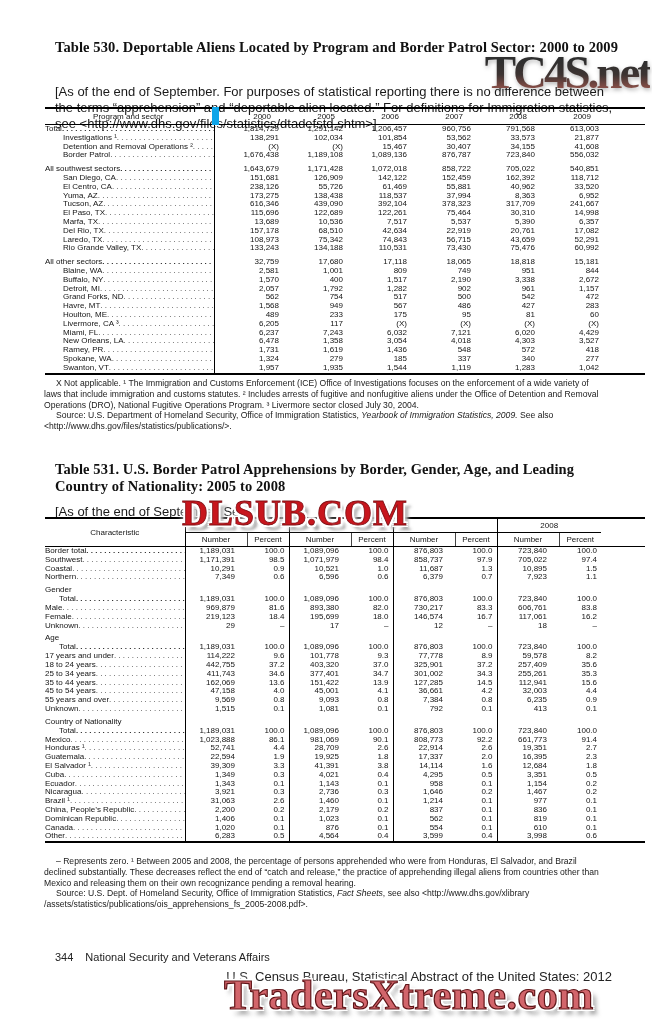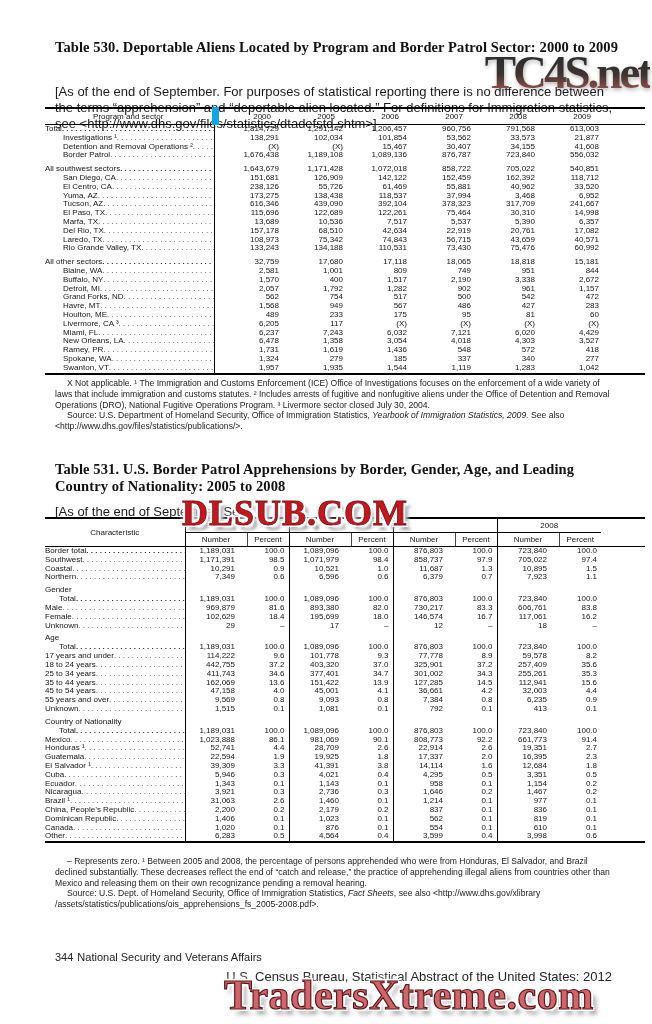--- a/index.html
+++ b/index.html
@@ -17,21 +17,21 @@
   }
   #title530{top:39px;}
   #title531{top:461px;}
   .headnote{
     position:absolute;left:55px;width:558px;
     font-size:13px;line-height:1.24;color:#1a1a1a;
   }
   #headnote530{top:84px;}
   #headnote531{top:504px;}
   .footblock{
-    position:absolute;left:55px;width:560px;
+    position:absolute;left:44px;width:560px;
     font-size:8.6px;line-height:1.26;color:#1a1a1a;
   }
   #foot530{top:378px;}
   #foot531{top:856px;}
   .footblock p{margin:0;text-indent:12px;}
   .footblock i{font-style:italic;}
   
   table.stat{
     position:absolute;left:45px;width:600px;
     border-collapse:collapse;table-layout:fixed;
@@ -70,21 +70,21 @@
   #t531 th.fillh{border-bottom:1px solid #000;}
   #t531 td.gs{border-left:1px solid #000;}
   #t531 td.pct{padding-right:4px;}
   #t531 td.numc{padding-right:12px;}
   #t531 tr.sec td{height:9px;}
   tr.spacer531 td{height:4px;}
   
   #footer-line{
     position:absolute;left:55px;top:951px;font-size:11px;color:#222;
   }
-  #footer-line .pg{margin-right:4px;}
+  #footer-line .pg{margin-right:12px;}
   #census-line{
     position:absolute;right:40px;top:969px;font-size:13px;color:#222;
   }
   
   .wm{position:absolute;z-index:50;pointer-events:none;}
   #wm-top{
     top:0px;right:2px;
     font-family:Liberation Serif, serif;font-weight:900;
     font-size:47px;letter-spacing:-3px;
     background:linear-gradient(180deg,#2f2f2f 30%,#3d3432 55%,#8e5048 82%,#8a4a42 100%);
@@ -252,21 +252,21 @@
       </tr>
       <tr>
         <td class="lbl ind">
           <span class="txt">Yuma, AZ</span>
           <span class="dots"></span>
         </td>
         <td class="num">173,275</td>
         <td class="num">138,438</td>
         <td class="num">118,537</td>
         <td class="num">37,994</td>
-        <td class="num">3,468</td>
+        <td class="num">8,363</td>
         <td class="num">6,952</td>
         <td class="fill"></td>
       </tr>
       <tr>
         <td class="lbl ind">
           <span class="txt">Tucson, AZ</span>
           <span class="dots"></span>
         </td>
         <td class="num">616,346</td>
         <td class="num">439,090</td>
@@ -318,21 +318,21 @@
       <tr>
         <td class="lbl ind">
           <span class="txt">Laredo, TX</span>
           <span class="dots"></span>
         </td>
         <td class="num">108,973</td>
         <td class="num">75,342</td>
         <td class="num">74,843</td>
         <td class="num">56,715</td>
         <td class="num">43,659</td>
-        <td class="num">40,571</td>
+        <td class="num">52,291</td>
         <td class="fill"></td>
       </tr>
       <tr>
         <td class="lbl ind">
           <span class="txt">Rio Grande Valley, TX</span>
           <span class="dots"></span>
         </td>
         <td class="num">133,243</td>
         <td class="num">134,188</td>
         <td class="num">110,531</td>
@@ -679,21 +679,21 @@
         <td class="num pct">83.3</td>
         <td class="num numc gs">606,761</td>
         <td class="num pct">83.8</td>
         <td class="fill"></td>
       </tr>
       <tr>
         <td class="lbl">
           <span class="txt">Female</span>
           <span class="dots"></span>
         </td>
-        <td class="num numc gs">102,629</td>
+        <td class="num numc gs">219,123</td>
         <td class="num pct">18.4</td>
         <td class="num numc gs">195,699</td>
         <td class="num pct">18.0</td>
         <td class="num numc gs">146,574</td>
         <td class="num pct">16.7</td>
         <td class="num numc gs">117,061</td>
         <td class="num pct">16.2</td>
         <td class="fill"></td>
       </tr>
       <tr>
@@ -956,21 +956,21 @@
         <td class="num pct">1.6</td>
         <td class="num numc gs">12,684</td>
         <td class="num pct">1.8</td>
         <td class="fill"></td>
       </tr>
       <tr>
         <td class="lbl">
           <span class="txt">Cuba</span>
           <span class="dots"></span>
         </td>
-        <td class="num numc gs">5,946</td>
+        <td class="num numc gs">1,349</td>
         <td class="num pct">0.3</td>
         <td class="num numc gs">4,021</td>
         <td class="num pct">0.4</td>
         <td class="num numc gs">4,295</td>
         <td class="num pct">0.5</td>
         <td class="num numc gs">3,351</td>
         <td class="num pct">0.5</td>
         <td class="fill"></td>
       </tr>
       <tr>

